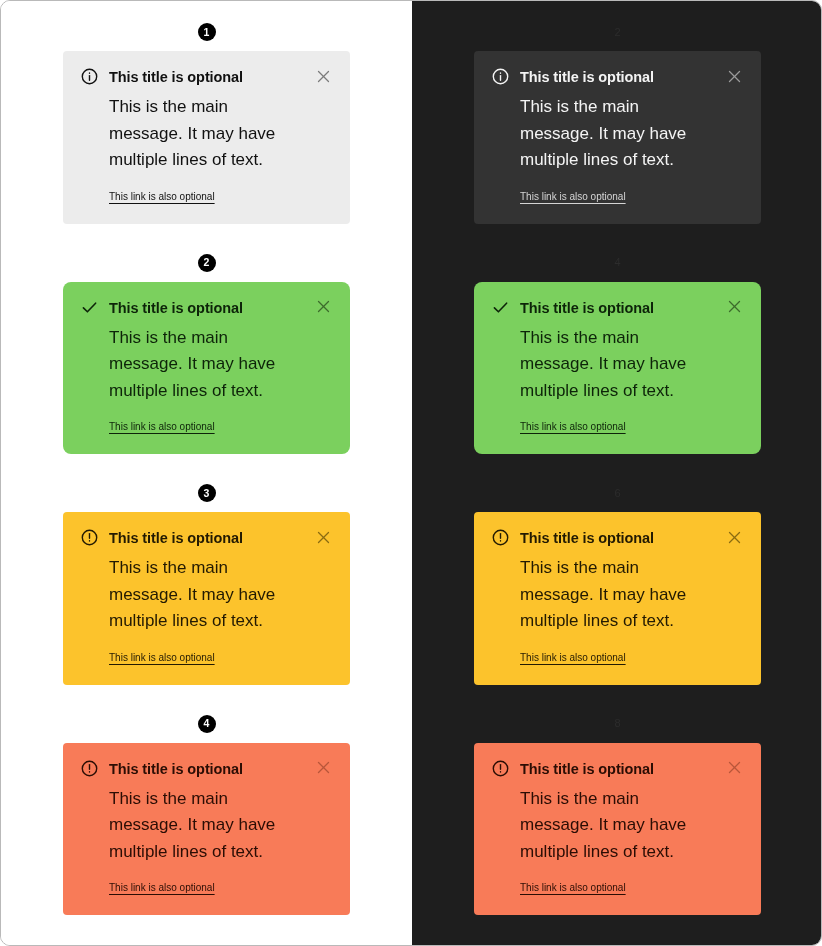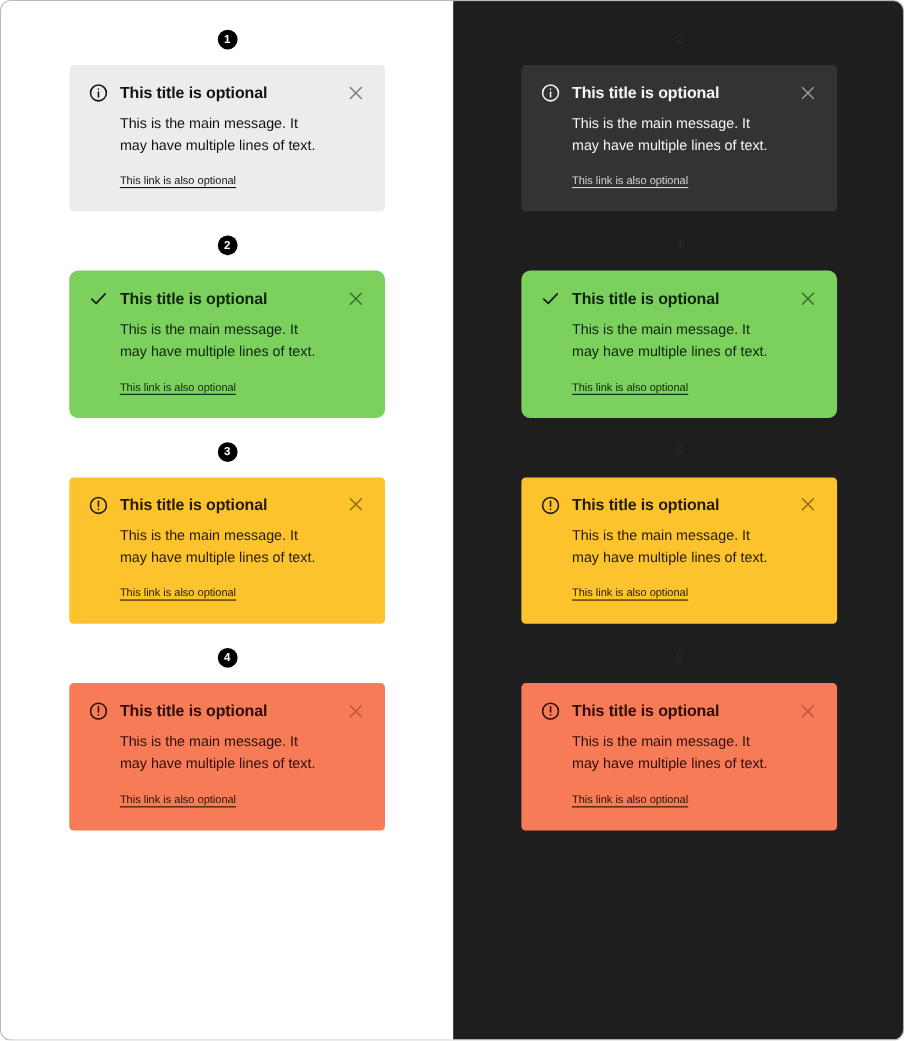--- a/index.html
+++ b/index.html
@@ -70,21 +70,21 @@
     font-weight: normal;
     font-size: 11px;
   }
 
   
   .alert {
     box-sizing: border-box;
     width: 287px;
     border-radius: 4px;
     padding: 16px 18px 20px 18px;
-    margin-bottom: 18px;
+    margin-bottom: 30px;
     position: relative;
   }
   .alert.rounded-lg { border-radius: 8px; }
 
   .alert-head {
     display: flex;
     align-items: flex-start;
     margin-bottom: 8px;
   }
   .alert-icon {
@@ -118,21 +118,21 @@
     background: none;
     border: none;
     padding: 0;
   }
   .close-btn svg { display: block; }
 
   .alert-body {
     padding-left: 28px;
   }
   .alert-message {
-    font-size: 13px;
+    font-size: 17px;
     line-height: 1.55;
     max-width: 180px;
     margin: 0 0 12px 0;
   }
   .alert-link {
     font-size: 10px;
     line-height: 1.4;
     text-decoration: underline;
     text-underline-offset: 3px;
     cursor: pointer;

